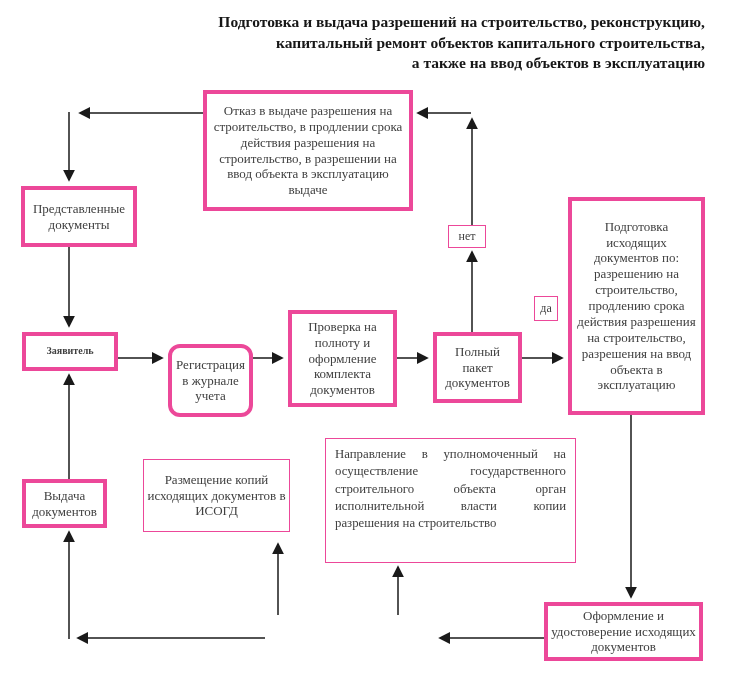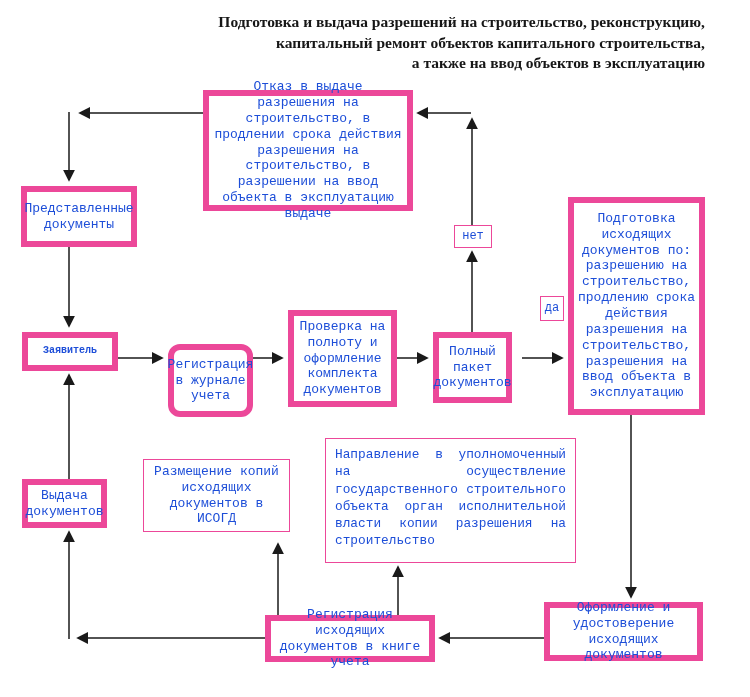--- a/index.html
+++ b/index.html
@@ -36,34 +36,33 @@
     height: 697px;
     pointer-events: none;
   }
   svg.arrows line {
     stroke: #1a1a1a;
     stroke-width: 1.5;
   }
   .box {
     position: absolute;
     box-sizing: border-box;
-    border: 6px solid #ec4899;
+    border: 4px solid #ec4899;
     background: #ffffff;
     display: flex;
     align-items: center;
     justify-content: center;
     text-align: center;
     font-size: 13px;
     line-height: 1.22;
     padding: 2px 3px;
-    color: #1d4ed8;
-    font-family: Liberation Mono, monospace;
+    color: #404040;
   }
   .box.bold { font-weight: bold; font-size: 10px; }
-  .box.small-label { font-size: 12px; padding: 0; margin-left: 6px; }
+  .box.small-label { font-size: 12px; padding: 0; }
   .box.justified {
     display: block;
     text-align: justify;
     padding: 7px 9px;
     line-height: 1.35;
     font-size: 12.8px;
   }
   .box.thin { border-width: 1.5px; }
 </style>
 </head>
@@ -120,31 +119,30 @@
   <div class="box" style="left:203px; top:90px; width:210px; height:121px;">Отказ в выдаче разрешения на строительство, в продлении срока  действия разрешения на строительство, в разрешении на ввод объекта в эксплуатацию выдаче</div>
 
   <div class="box" style="left:21px; top:186px; width:116px; height:61px;">Представленные документы</div>
 
   <div class="box bold" style="left:22px; top:332px; width:96px; height:39px;">Заявитель</div>
 
   <div class="box" style="left:168px; top:344px; width:85px; height:73px;border-radius:12px;">Регистрация в журнале учета</div>
 
   <div class="box" style="left:288px; top:310px; width:109px; height:97px;">Проверка на полноту и оформление комплекта документов</div>
 
-  <div class="box" style="left:433px; top:332px; width:79px; height:71px;">Полный пакет документов</div>
+  <div class="box" style="left:433px; top:332px; width:89px; height:71px;">Полный пакет документов</div>
 
   <div class="box small-label thin" style="left:448px; top:225px; width:38px; height:23px;">нет</div>
 
   <div class="box small-label thin" style="left:534px; top:296px; width:24px; height:25px;">да</div>
 
   <div class="box" style="left:568px; top:197px; width:137px; height:218px;">Подготовка исходящих документов по: разрешению на строительство, продлению срока действия разрешения на строительство, разрешения на ввод объекта в эксплуатацию</div>
 
   <div class="box" style="left:22px; top:479px; width:85px; height:49px;">Выдача документов</div>
 
   <div class="box thin" style="left:143px; top:459px; width:147px; height:73px;">Размещение копий исходящих документов в ИСОГД</div>
 
   <div class="box justified thin" style="left:325px; top:438px; width:251px; height:125px;">Направление в уполномоченный на осуществление государственного строительного объекта орган исполнительной власти копии разрешения на строительство</div>
 
-  <div class="box" style="left:265px; top:615px; width:170px; height:47px;">Регистрация исходящих документов в книге учета</div>
 
   <div class="box" style="left:544px; top:602px; width:159px; height:59px;">Оформление и удостоверение исходящих документов</div>
 
 </div>
 
 </body></html>

